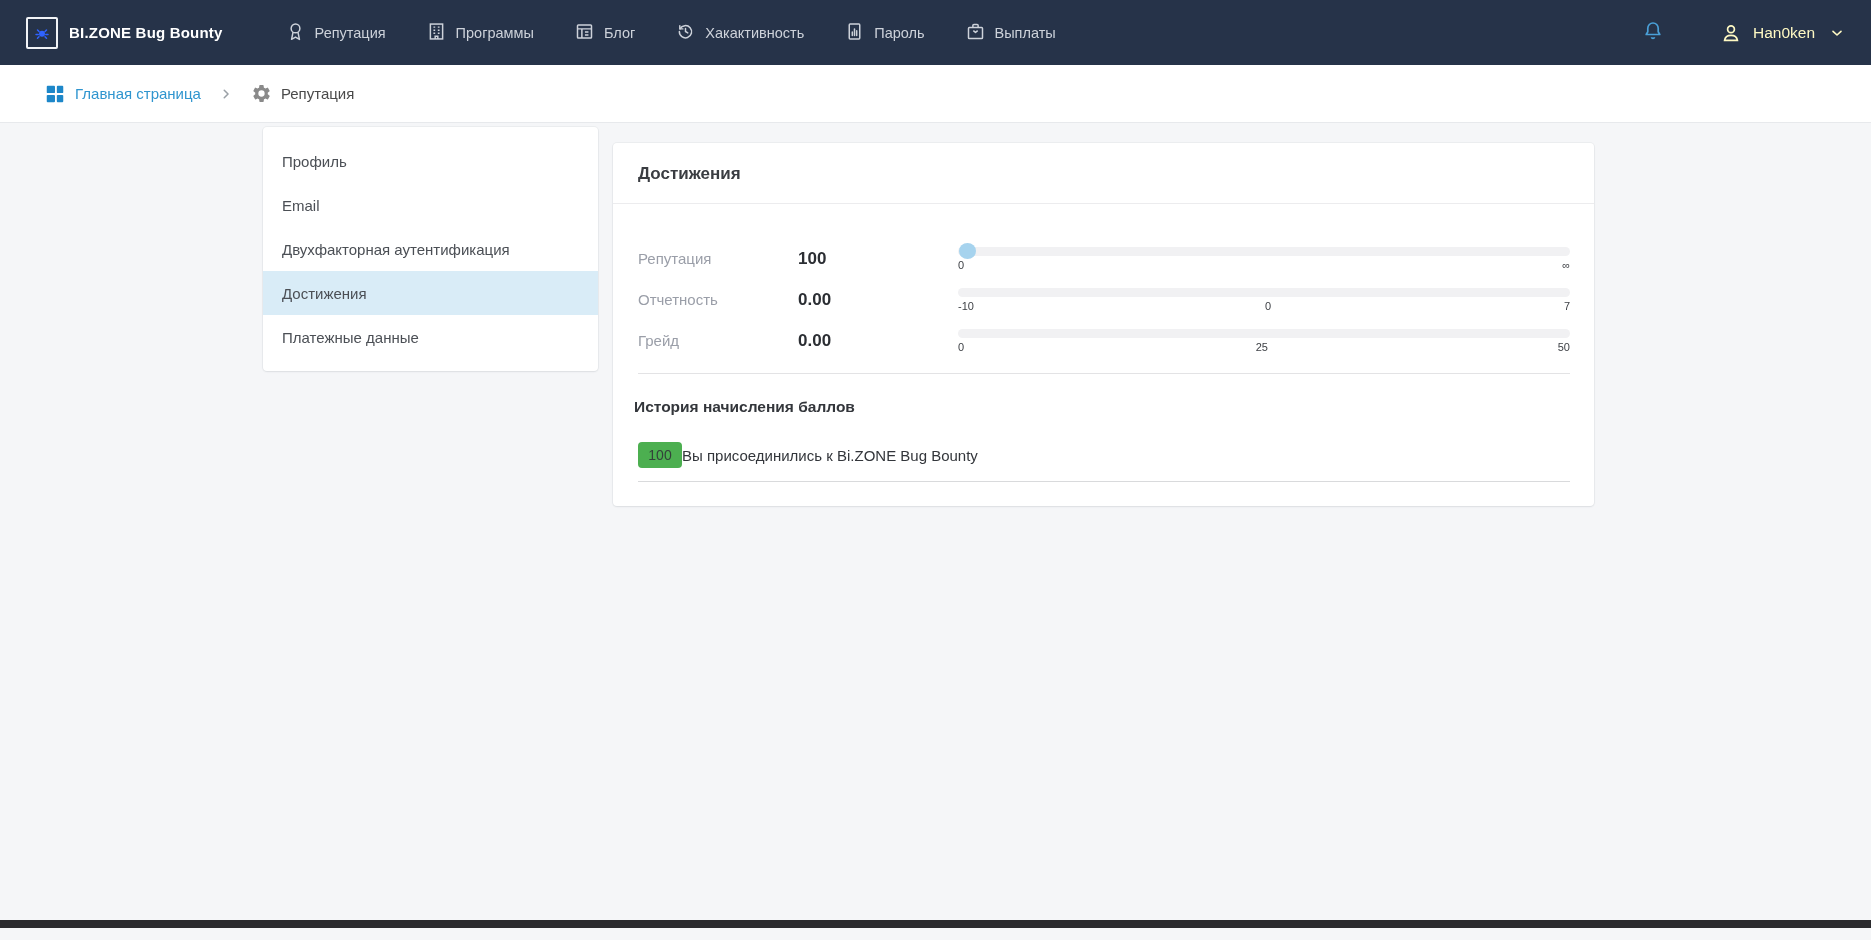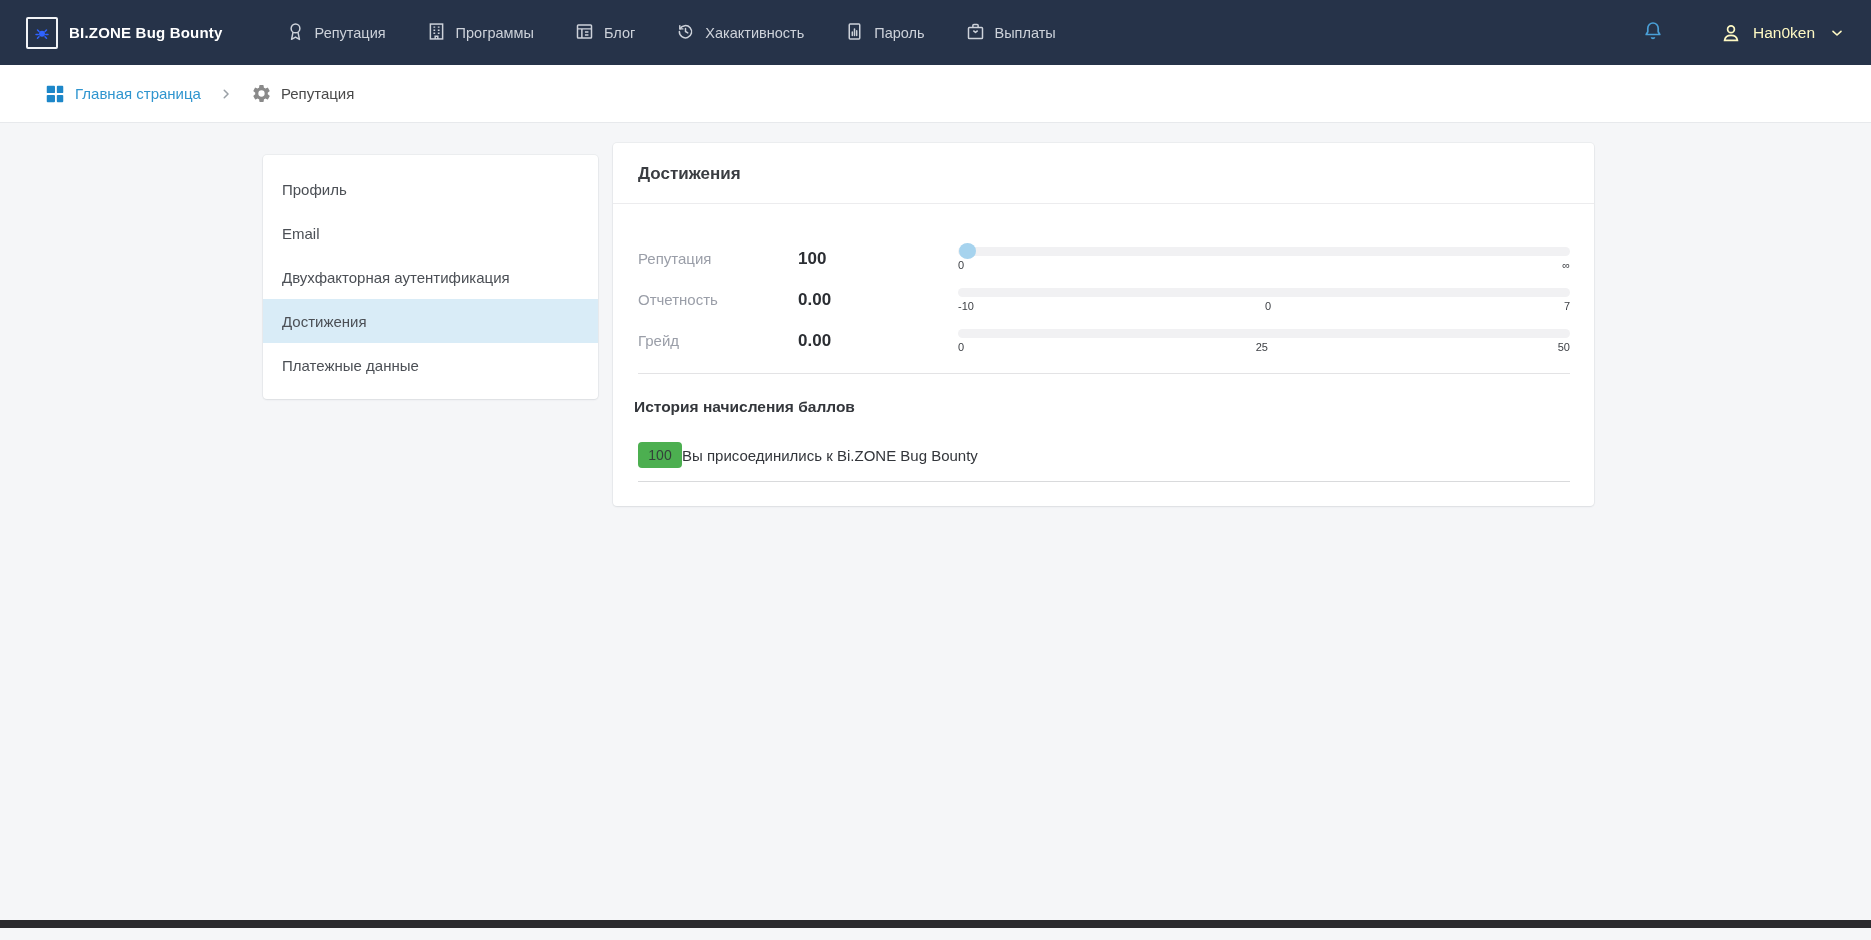--- a/index.html
+++ b/index.html
@@ -30,21 +30,21 @@
   .crumb-sep svg { width:14px; height:14px; }
   .crumb-current { display:flex; align-items:center; gap:9px; color:#4a4a4a; font-size:15px; }
   .crumb-current svg { width:21px; height:21px; fill:#8a8a8a; }
 
   
   .content { position:relative; height:805px; }
   .card { position:absolute; background:#fff; border-radius:4px;
           box-shadow:0 1px 2px rgba(30,40,60,.08), 0 0 0 1px rgba(30,40,60,.04); }
 
   
-  .side-card { left:263px; top:32px; width:335px; padding:12px 0; }
+  .side-card { left:263px; top:4px; width:335px; padding:12px 0; }
   .side-item { height:44px; display:flex; align-items:center; padding-left:19px;
                font-size:15px; color:#4b4f55; cursor:pointer; }
   .side-item.active { background:#d9ecf7; }
 
   
   .main-card { left:613px; top:20px; width:981px; padding-bottom:24px; }
   .card-header { padding:21px 25px 19px; font-size:17px; font-weight:bold; color:#3a3d42;
                  border-bottom:1px solid #ececee; }
   .metrics { padding:34px 24px 0 25px; }
   .metric-row { display:flex; align-items:center; height:41px; }

